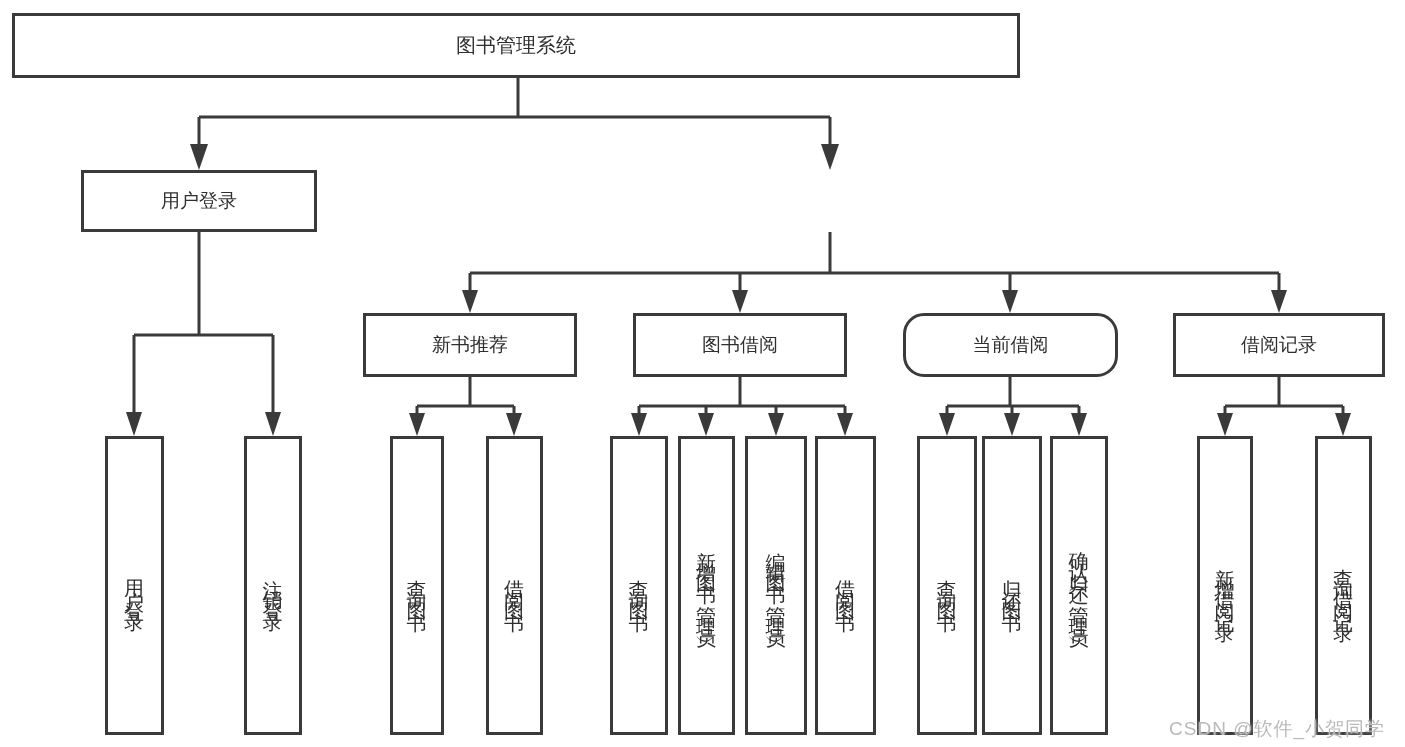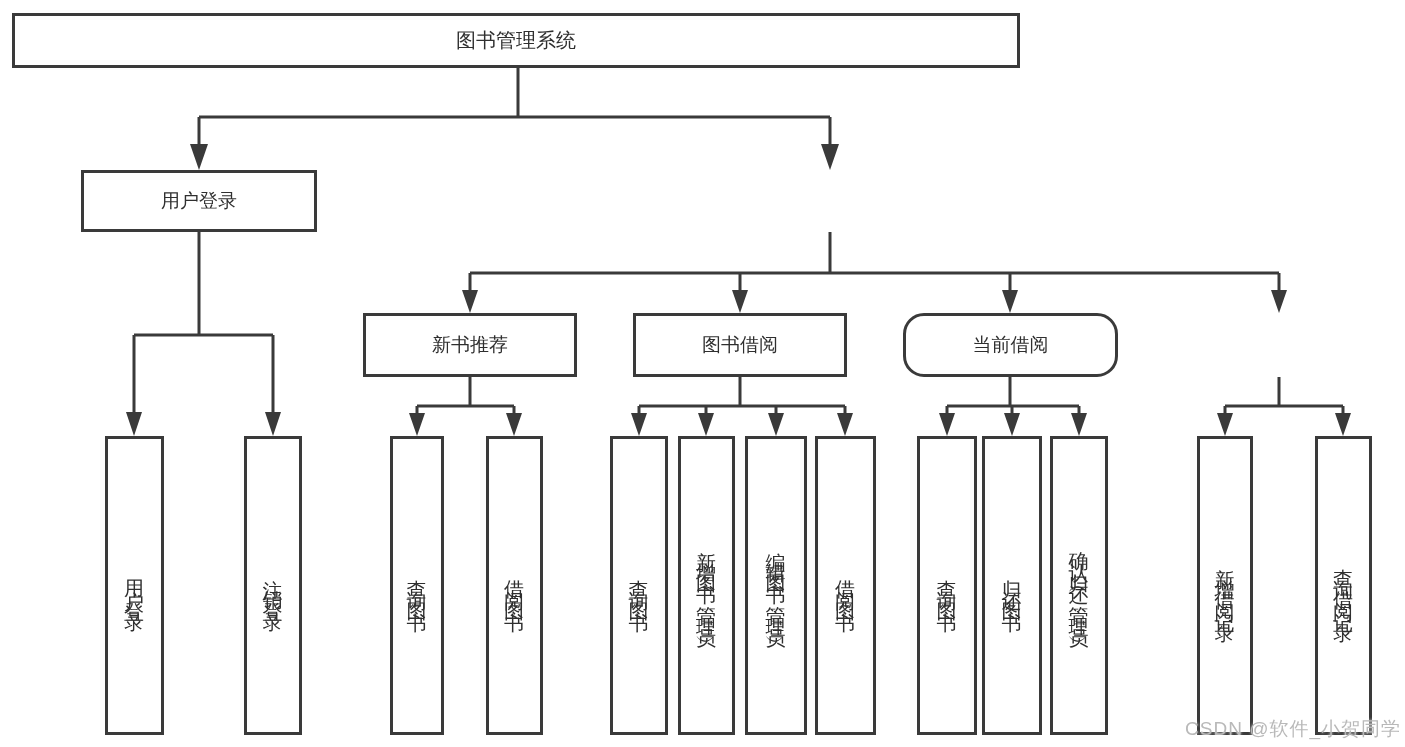--- a/index.html
+++ b/index.html
@@ -36,21 +36,21 @@
     writing-mode: vertical-rl;
     text-orientation: mixed;
     font-size: 20px;
     letter-spacing: 11px;
     line-height: 1;
     white-space: nowrap;
   }
   .watermark {
     position: absolute;
     top: 716px;
-    right: 4px;
+    right: 20px;
     font-size: 19px;
     letter-spacing: 1px;
     color: #b9b9b9;
     z-index: 5;
     text-shadow: 0 0 3px #ffffff;
   }
 </style>
 </head>
 <body>
 
@@ -89,36 +89,39 @@
       <polygon points="768,413 784,413 776,436"></polygon>
       <polygon points="837,413 853,413 845,436"></polygon>
       <polygon points="939,413 955,413 947,436"></polygon>
       <polygon points="1004,413 1020,413 1012,436"></polygon>
       <polygon points="1071,413 1087,413 1079,436"></polygon>
       <polygon points="1217,413 1233,413 1225,436"></polygon>
       <polygon points="1335,413 1351,413 1343,436"></polygon>
     </g>
   </svg>
 
-  <div class="node hbox root-box" style="left:12px; top:13px; width:1008px; height:55px;">
+  <div class="node hbox root-box" style="left:12px; top:13px; width:1008px; height:65px;">
     <span>图书管理系统</span>
   </div>
 
   <div class="node hbox" style="left:81px; top:170px; width:236px; height:62px;">
     <span>用户登录</span>
   </div>
 
   <div class="node hbox" style="left:633px; top:313px; width:214px; height:64px;">
     <span>图书借阅</span>
   </div>
   <div class="node hbox" style="left:363px; top:313px; width:214px; height:64px;">
     <span>新书推荐</span>
   </div>
   <div class="node hbox" style="left:903px; top:313px; width:215px; height:64px;border-radius:21px;">
     <span>当前借阅</span>
+  </div>
+  <div class="node hbox" style="left:1173px; top:313px; width:212px; height:64px;">
+    <span>借阅记录</span>
   </div>
 
   <div class="node vbox" style="left:105px; top:436px; width:59px; height:299px;">
     <span class="vtext">用户登录</span>
   </div>
   <div class="node vbox" style="left:244px; top:436px; width:58px; height:299px;">
     <span class="vtext">注销登录</span>
   </div>
 
   <div class="node vbox" style="left:390px; top:436px; width:54px; height:299px;">

